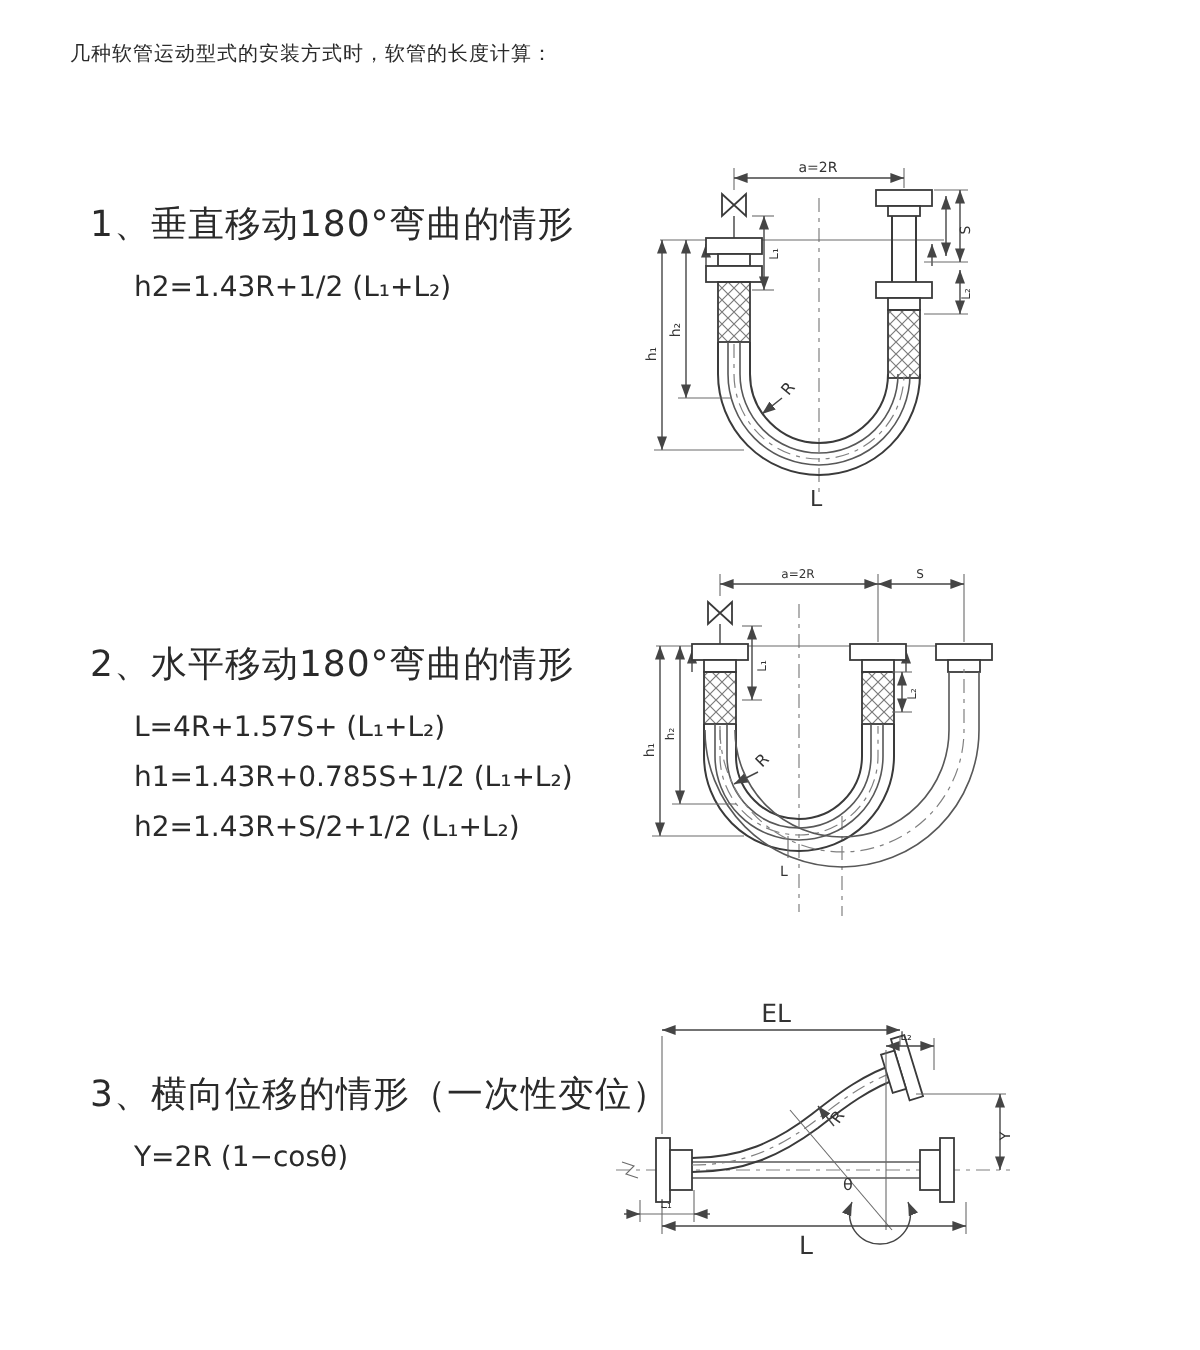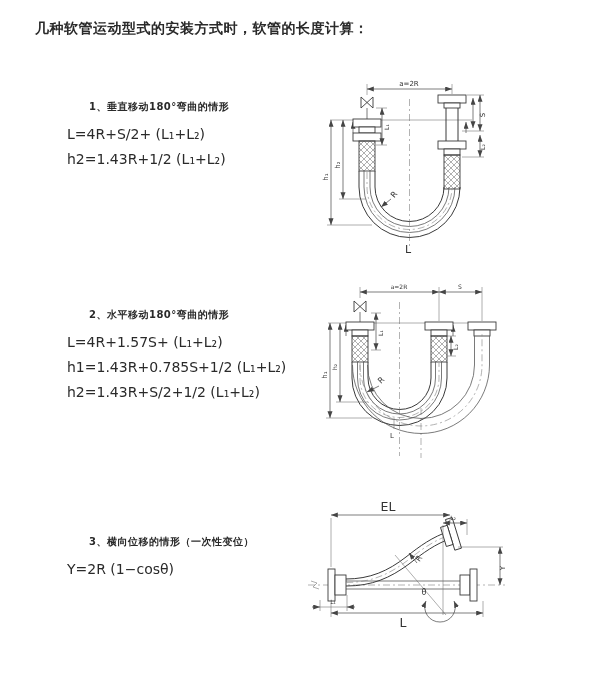--- a/index.html
+++ b/index.html
@@ -1,20 +1,20 @@
 <!DOCTYPE html>
 <html><head>
 <meta charset="utf-8">
 <style>
   html,body{margin:0;padding:0;background:#ffffff;}
   .page{position:relative;width:600px;height:675px;background:#ffffff;overflow:hidden;
         font-family:"DejaVu Sans","Liberation Sans",sans-serif;color:#2a2a2a;}
-  .title{position:absolute;left:35px;top:20px;font-size:14px;font-weight:700;letter-spacing:.5px;}
+  .title{position:absolute;left:35px;top:20px;font-size:10px;font-weight:400;letter-spacing:.5px;}
   .sec{position:absolute;left:45px;}
-  .sec-h{font-size:10px;font-weight:700;margin-bottom:8px;letter-spacing:.5px;margin-left:44px;}
+  .sec-h{font-size:18px;font-weight:400;margin-bottom:8px;letter-spacing:.5px;}
   .formula{font-size:14px;line-height:25px;margin-left:22px;white-space:pre;}
   .dwg{position:absolute;}
   
   .dl{stroke:#454545;stroke-width:.7;fill:none;}
   .xl{stroke:#6a6a6a;stroke-width:.55;fill:none;}
   .hose{stroke:#3a3a3a;stroke-width:1;fill:none;}
   .hose2{stroke:#585858;stroke-width:.8;fill:none;}
   .cl{stroke:#808080;stroke-width:.6;fill:none;stroke-dasharray:7 3 2 3;}
   .part{fill:#ffffff;stroke:#3a3a3a;stroke-width:.9;}
   .braid{stroke:#3a3a3a;stroke-width:.9;}
@@ -23,25 +23,24 @@
 </style>
 </head>
 <body>
 
 <div class="page">
 
   <div class="title">几种软管运动型式的安装方式时，软管的长度计算：</div>
 
   <section class="sec" style="top:100px;">
     <div class="sec-h">1、垂直移动180°弯曲的情形</div>
-    <div class="formula">L=4R+S/2+ (L₁+L₂)</div>
     <div class="formula">h2=1.43R+1/2 (L₁+L₂)</div>
   </section>
 
-  <section class="sec" style="top:308px;">
+  <section class="sec" style="top:320px;">
     <div class="sec-h">2、水平移动180°弯曲的情形</div>
     <div class="formula">L=4R+1.57S+ (L₁+L₂)</div>
     <div class="formula">h1=1.43R+0.785S+1/2 (L₁+L₂)</div>
     <div class="formula">h2=1.43R+S/2+1/2 (L₁+L₂)</div>
   </section>
 
   <section class="sec" style="top:535px;">
     <div class="sec-h">3、横向位移的情形（一次性变位）</div>
     <div class="formula">Y=2R (1−cosθ)</div>
   </section>

